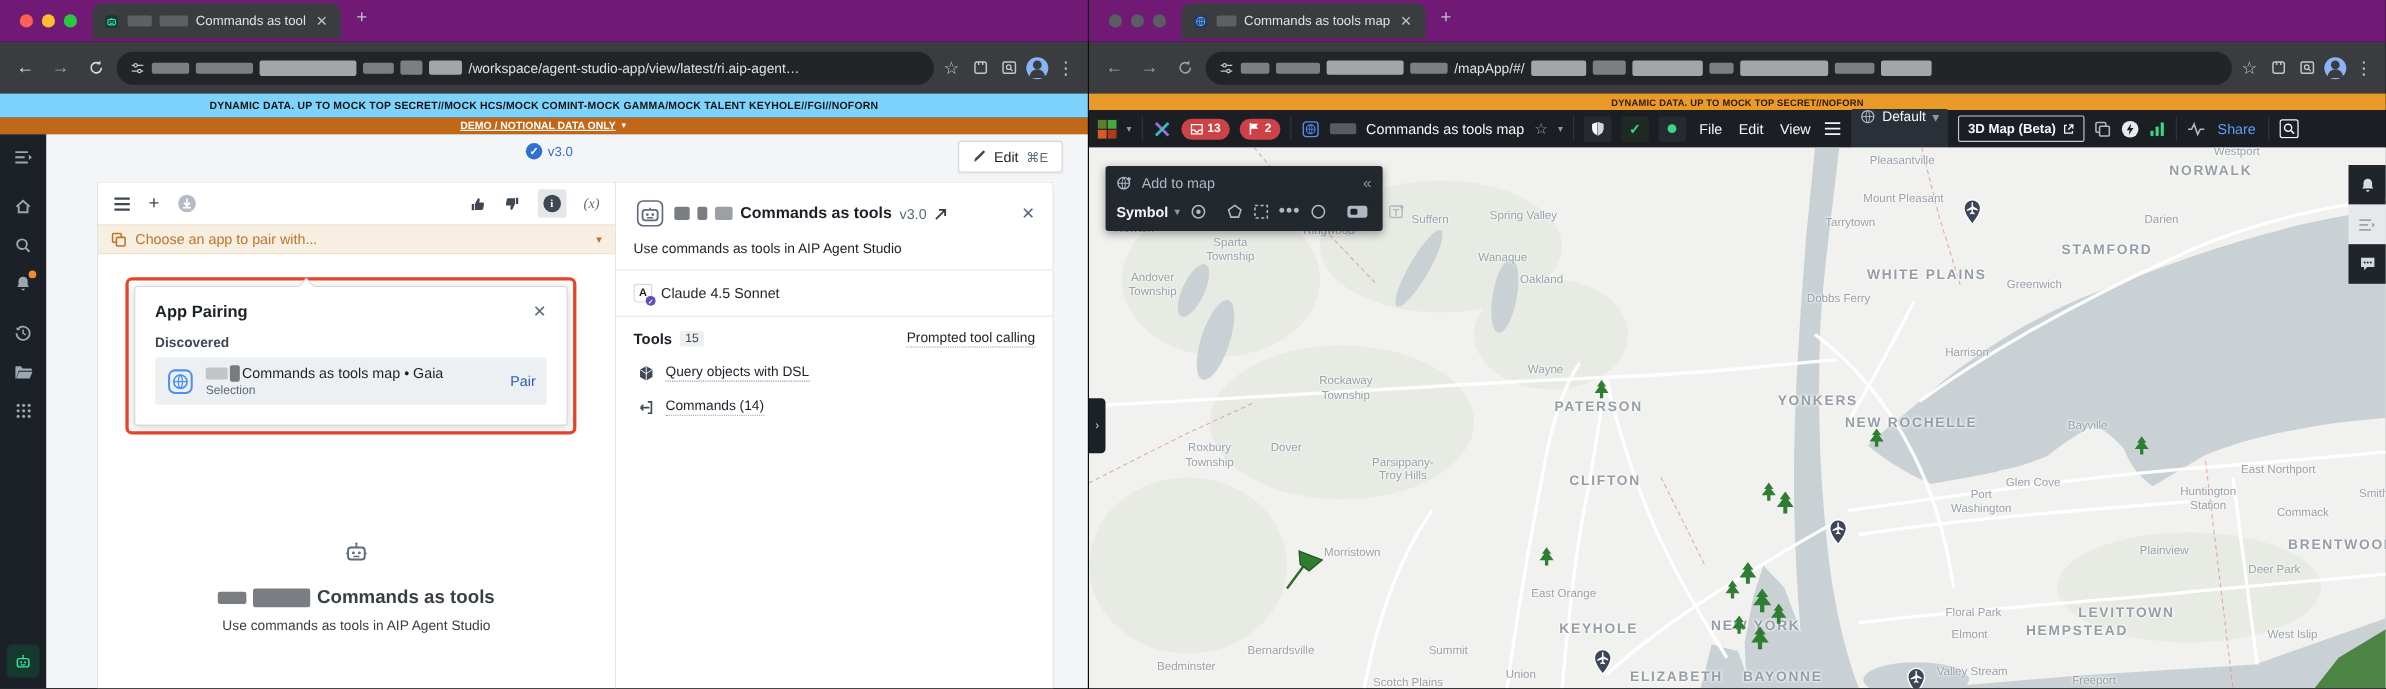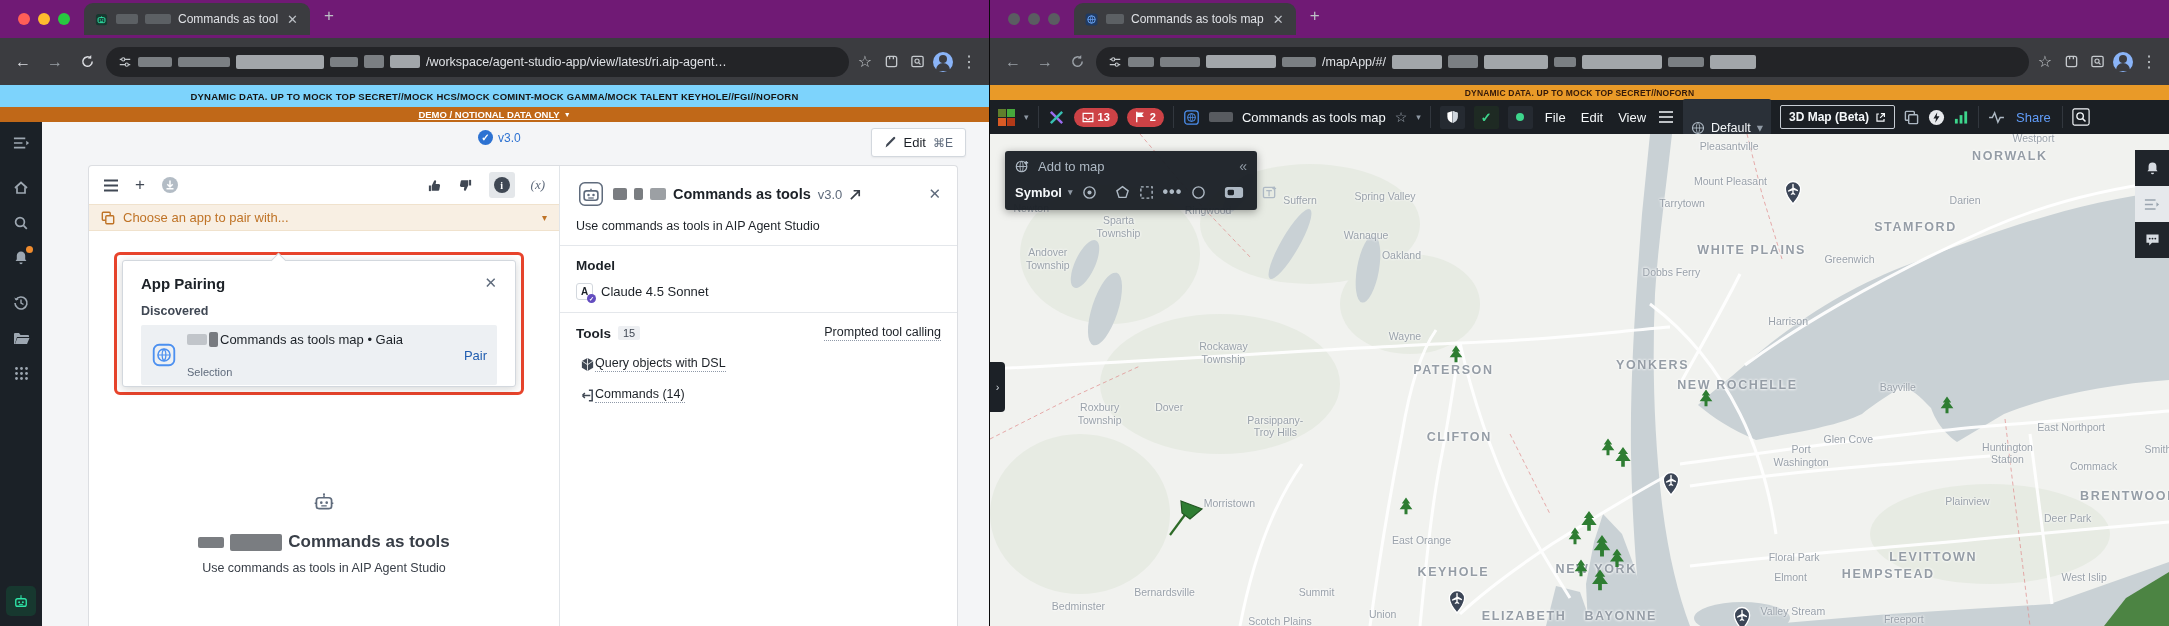--- a/index.html
+++ b/index.html
@@ -81,21 +81,21 @@
   .popcaret{position:absolute;top:-6px;left:150px;width:11px;height:11px;background:#fff;
             border-left:1px solid #d3d8de;border-top:1px solid #d3d8de;transform:rotate(45deg);}
   .poprow1{display:flex;align-items:center;}
   .poptitle{font-size:15px;font-weight:700;color:#1c2127;flex:1;}
   .xclose{color:#5f6b7c;font-size:15px;}
   .discovered{margin-top:12px;font-size:12.5px;font-weight:700;color:#404854;}
   .pairitem{margin-top:7px;background:#edf0f3;border-radius:2px;display:flex;align-items:center;
             gap:10px;padding:7px 10px;}
   .pi-mid{flex:1;}
   .pi-line1{display:flex;align-items:center;gap:2px;font-size:13px;color:#1c2127;}
-  .pi-sub{font-size:11px;color:#5f6b7c;margin-top:19px;}
+  .pi-sub{font-size:11px;color:#5f6b7c;margin-top:2px;}
   .pair-link{color:#215db0;font-size:13px;}
   .branding{position:absolute;left:0;right:0;top:322px;text-align:center;color:#383e47;}
   .brand-title{margin-top:14px;display:flex;align-items:center;justify-content:center;gap:6px;
                font-size:17px;font-weight:700;}
   .brand-sub{margin-top:9px;font-size:12.5px;}
   .col-right{flex:1;padding:13px 16px;position:relative;}
   .dhead{display:flex;align-items:center;gap:7px;}
   .dtitle{font-size:14.5px;font-weight:700;color:#1c2127;}
   .dver{font-size:13px;color:#5f6b7c;}
   .dhead .xclose{margin-left:auto;}
@@ -104,39 +104,39 @@
   .sechead{font-size:13.5px;font-weight:700;color:#1c2127;}
   .modelrow{margin-top:10px;display:flex;align-items:center;gap:8px;font-size:13px;color:#1c2127;}
   .claude{width:17px;height:17px;border:1px solid #d3d8de;border-radius:3px;background:#fff;position:relative;
           font-size:10px;font-weight:700;color:#1c2127;display:flex;align-items:center;justify-content:center;}
   .claude:after{content:"✓";position:absolute;right:-4px;bottom:-4px;width:9px;height:9px;border-radius:50%;
                 background:#634dbf;color:#fff;font-size:6px;display:flex;align-items:center;justify-content:center;}
   .toolsrow{display:flex;align-items:center;gap:7px;}
   .badge15{background:#edeff2;color:#404854;font-size:11px;padding:1px 5px;border-radius:2px;}
   .dotted{border-bottom:1px dotted #8f99a8;padding-bottom:1px;color:#1c2127;}
   .tclink{margin-left:auto;font-size:12.5px;}
-  .toolitem{margin-top:15px;display:flex;align-items:center;font-size:12.5px;color:#1c2127;padding-left:4px;}
+  .toolitem{margin-top:15px;display:flex;align-items:center;gap:10px;font-size:12.5px;color:#1c2127;padding-left:4px;}
 
   
   .mtoolbar{height:34px;background:#1b1f24;display:flex;align-items:center;padding:0 8px;gap:9px;color:#f5f8fa;}
   .mdiv{width:1px;height:22px;background:#32373e;flex:none;}
   .pix{display:grid;grid-template-columns:8px 8px;grid-template-rows:8px 8px;gap:1px;}
   .pix i{display:block}
   .caret{color:#8f99a4;font-size:9px;}
   .redpill{background:#cd4246;border-radius:10px;height:19px;display:flex;align-items:center;gap:4px;
            padding:0 8px;color:#fff;font-size:11px;font-weight:700;}
   .mt-title{font-size:13px;white-space:nowrap;}
   .star-o{color:#9da7b1;font-size:14px;}
   .sqbtn{width:25px;height:23px;border-radius:2px;display:flex;align-items:center;justify-content:center;flex:none;}
   .sqbtn.s1{background:#252a31;color:#e8eaed;}
   .sqbtn.s2{background:#1e2a23;color:#3dd68c;font-weight:700;font-size:13px;}
   .sqbtn.s3{background:#252a31;}
   .gdot{width:8px;height:8px;border-radius:50%;background:#3dd68c;}
   .menu{font-size:13px;padding:0 3px;}
-  .bselect{background:#2a3038;border-radius:2px;height:36px;display:flex;align-items:flex-end;gap:6px;padding:0 8px;}
+  .bselect{background:#2a3038;border-radius:2px;height:36px;display:flex;align-items:flex-start;gap:6px;padding:0 8px;}
   .bselect span{font-size:12.5px;}
   .betabtn{border:1px solid #c6ccd3;border-radius:2px;height:24px;display:flex;align-items:center;gap:6px;
            padding:0 8px;font-size:12px;font-weight:700;}
   .share{color:#619cf8;font-size:13px;margin:0 2px;}
   .icn{color:#aeb9c4;}
   .map{position:relative;height:492px;background:#f1f2ef;overflow:hidden;}
   .map svg.bg{position:absolute;left:0;top:0;}
   .mlabel{position:absolute;transform:translate(-50%,-50%);color:#9aa2ab;font-size:10.5px;line-height:1.2;
           white-space:pre-line;text-align:center;text-shadow:0 0 3px #fff,0 0 3px #fff;pointer-events:none;}
   .mlabel.city{color:#959da6;font-size:12.5px;font-weight:600;letter-spacing:1.6px;}
@@ -430,21 +430,20 @@
               <span class="dver">v3.0</span>
               <span style="color:#383e47">
                 <svg width="13" height="13" viewBox="0 0 14 14">
                     <path d="M2 12L11 3M5 3h6v6" fill="none" stroke="currentColor" stroke-width="1.8"></path>
                   </svg>
               </span>
               <span class="xclose">✕</span>
             </div>
             <div class="ddesc">Use commands as tools in AIP Agent Studio</div>
             <div class="hr"></div>
-            <div class="sechead">Model</div>
             <div class="modelrow">
               <span class="claude">A</span>
               <span>Claude 4.5 Sonnet</span>
             </div>
             <div class="hr"></div>
             <div class="toolsrow">
               <span class="sechead">Tools</span>
               <span class="badge15">15</span>
               <span class="tclink dotted">Prompted tool calling</span>
             </div>

